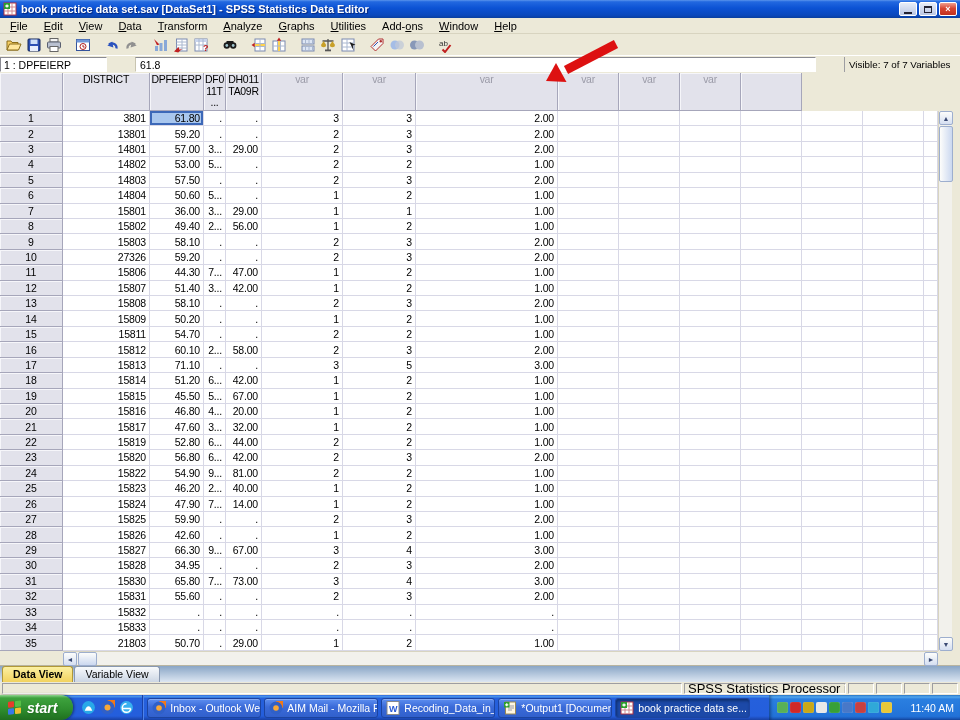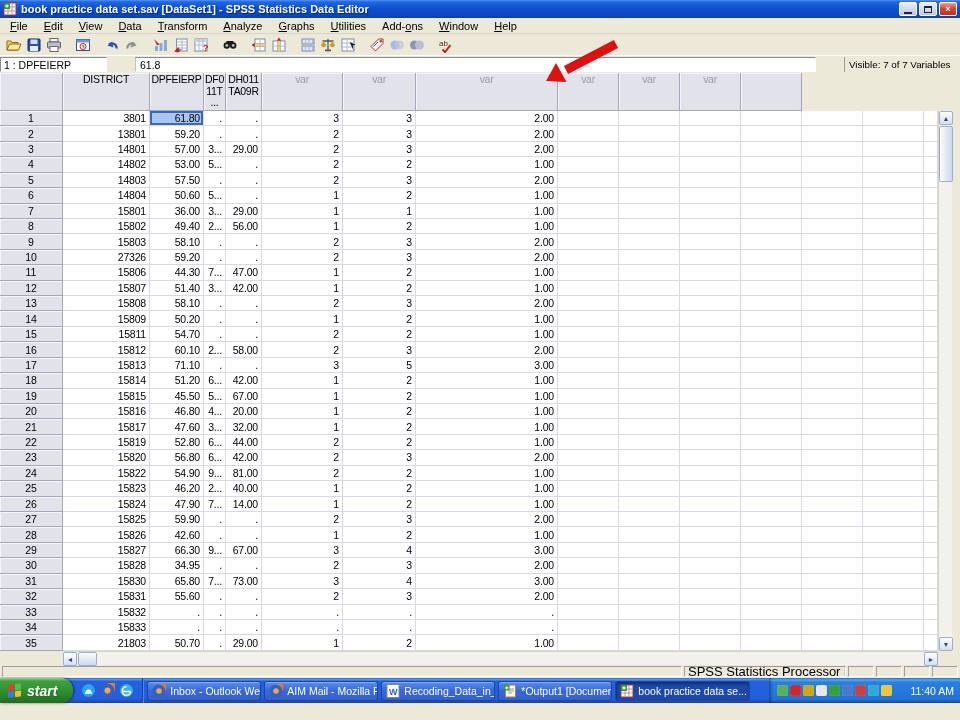--- a/index.html
+++ b/index.html
@@ -936,20 +936,24 @@
       <div class="sc-arrow hs-right">►</div>
     </div>
     <div class="scroll-corner"></div>
   </div>
 
   <svg class="arrow-svg" viewBox="0 0 86 46">
     <line x1="80" y1="6" x2="30" y2="32" stroke="#dd1111" stroke-width="9"></line>
     <polygon points="10,43 30.5,44 20,25" fill="#dd1111"></polygon>
   </svg>
 
+  <div class="tabsrow">
+    <div class="tab active">Data View</div>
+    <div class="tab">Variable View</div>
+  </div>
 
   <div class="statusbar">
     <div class="sfield long"></div>
     <div class="sfield proc">SPSS Statistics  Processor is ready</div>
     <div class="sfield small"></div>
     <div class="sfield small"></div>
     <div class="sfield small"></div>
     <div class="sfield small"></div>
   </div>
 

